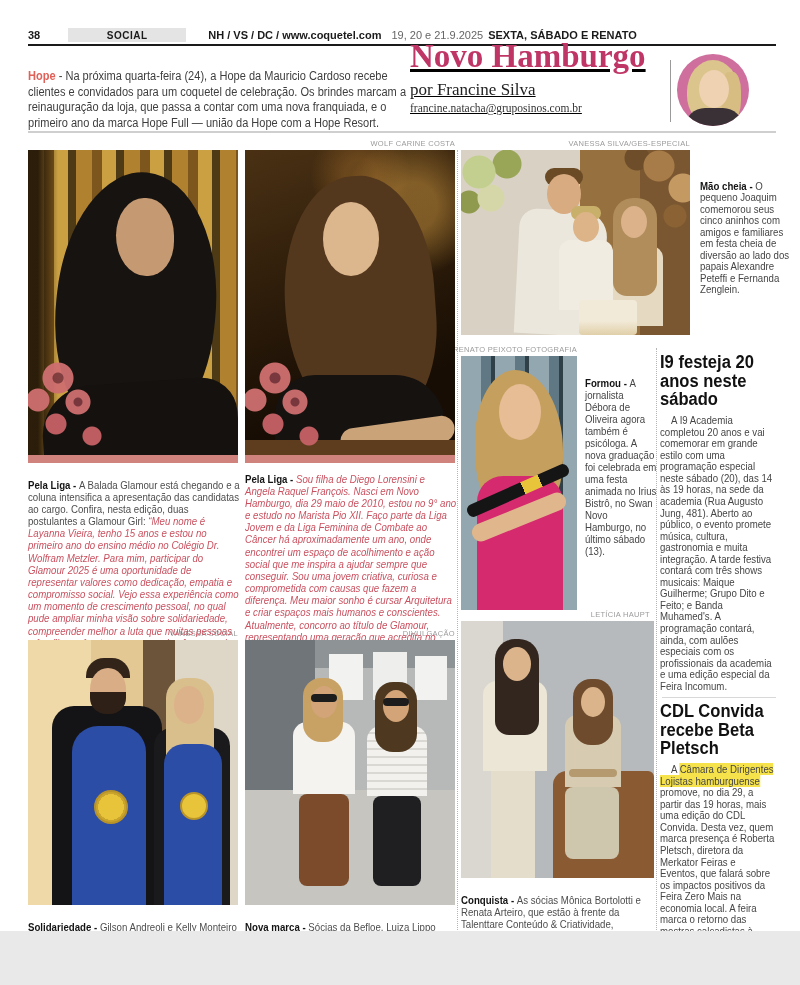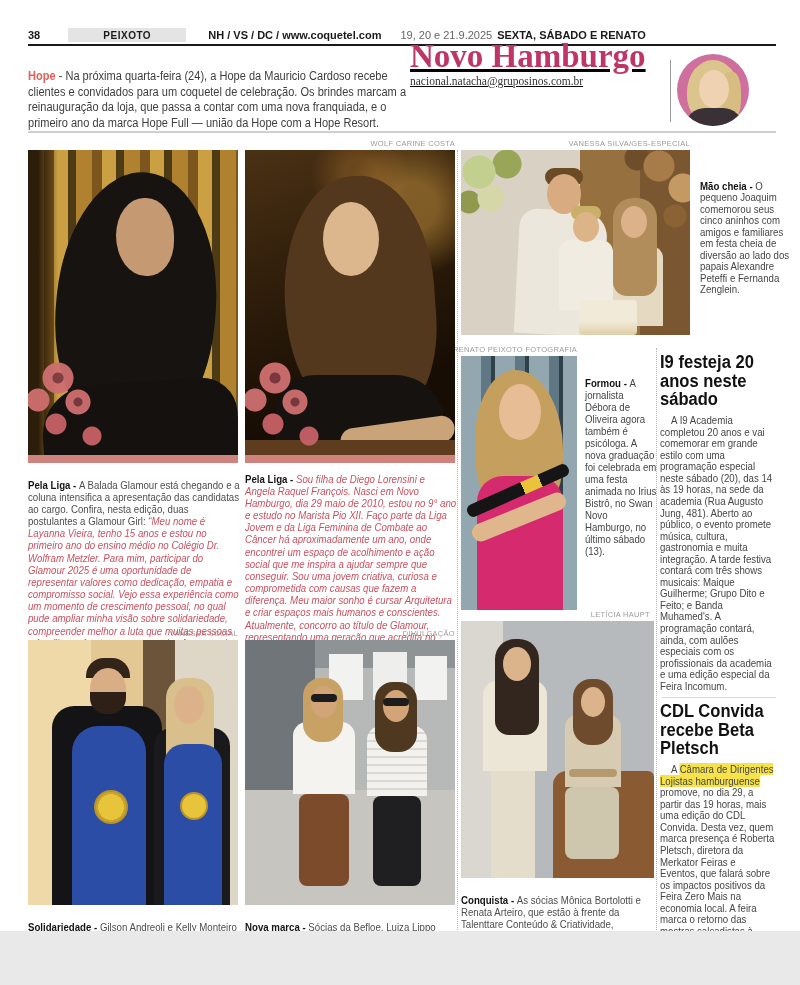--- a/index.html
+++ b/index.html
@@ -7,21 +7,21 @@
         font-family:"Liberation Sans",sans-serif;overflow:hidden;margin:0 auto;}
   .abs{position:absolute;}
   .narrow{transform:scaleX(.92);transform-origin:0 0;}
 
   
   .masthead{left:28px;top:27px;width:748px;height:16px;display:flex;align-items:center;}
   .pgnum{font-size:11px;font-weight:bold;color:#1a1a1a;}
   .secbox{margin-left:28px;width:118px;height:14px;background:#e4e4e4;display:flex;
           align-items:center;justify-content:center;font-size:10px;font-weight:bold;color:#1a1a1a;letter-spacing:.5px;}
   .mh-bold{margin-left:22px;font-size:11px;font-weight:bold;color:#1a1a1a;}
-  .mh-dates{margin-left:19px;font-size:11px;color:#666;}
+  .mh-dates{margin-left:10px;font-size:11px;color:#666;}
   .mh-days{margin-left:5px;font-size:11px;font-weight:bold;color:#1a1a1a;}
   .hrule{left:28px;top:44px;width:748px;height:2px;background:#1a1a1a;}
   .grule{left:28px;top:131px;width:748px;height:2px;background:#cfcfcf;}
 
   
   .intro{left:28px;top:57px;width:412px;font-size:12px;line-height:1.3;color:#3e3e3e;}
   .intro .lead{font-weight:bold;color:#e06158;}
   .colhead{left:410px;top:40px;width:252px;text-align:left;text-decoration:underline;}
   .coltitle{font-family:"Liberation Serif",serif;font-weight:bold;font-size:33px;line-height:1;
             color:#bf3566;white-space:nowrap;}
@@ -151,32 +151,33 @@
   .hl{background:#f6e34b;}
   .cdlrule{left:662px;top:697px;width:114px;height:1px;background:#d8d8d8;}
 </style>
 </head>
 <body>
 
 <div class="page">
 
   <div class="abs masthead">
     <span class="pgnum">38</span>
-    <span class="secbox">PEIXOTO</span>
+    <span class="secbox">SOCIAL</span>
     <span class="mh-bold">NH / VS / DC / www.coquetel.com</span>
     <span class="mh-dates">19, 20 e 21.9.2025</span>
     <span class="mh-days">SEXTA, SÁBADO E RENATO</span>
   </div>
   <div class="abs hrule"></div>
 
   <p class="abs intro narrow"><span class="lead">Hope</span><span> - Na próxima quarta-feira (24), a Hope da Mauricio Cardoso recebe clientes e convidados para um coquetel de celebração. Os brindes marcam a reinauguração da loja, que passa a contar com uma nova franquiada, e o primeiro ano da marca Hope Full — união da Hope com a Hope Resort.</span></p>
 
   <div class="abs colhead">
     <div class="coltitle">Novo Hamburgo</div>
-    <div class="colmail">nacional.natacha@gruposinos.com.br</div>
+    <div class="colby">por Francine Silva</div>
+    <div class="colmail">francine.natacha@gruposinos.com.br</div>
   </div>
   <div class="abs vrule"></div>
   <div class="abs avatar">
     <div class="hairA"></div>
     <div class="lockA"></div>
     <div class="faceA"></div>
     <div class="shoA"></div>
   </div>
   <div class="abs grule"></div>
 

